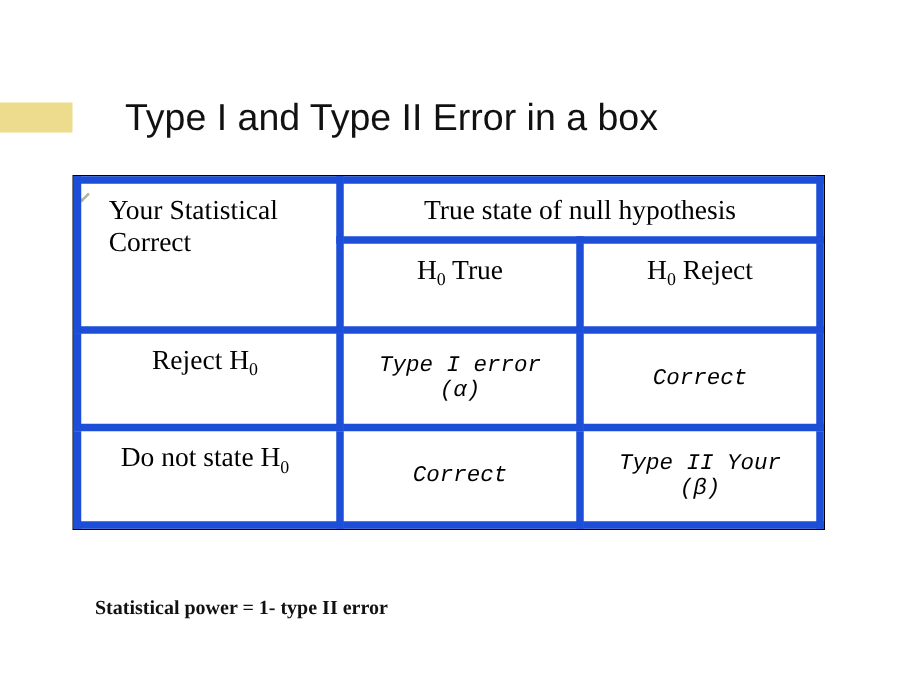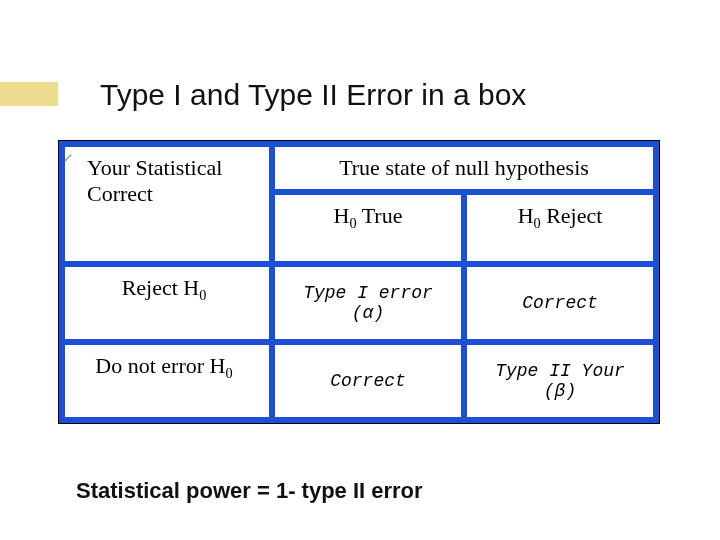--- a/index.html
+++ b/index.html
@@ -97,22 +97,22 @@
     font-size: 18px;
     font-style: italic;
     text-align: center;
     vertical-align: middle;
   }
   .sub { font-size: 0.65em; vertical-align: sub; }
   .footer {
     position: absolute;
     left: 76px;
     top: 478px;
-    font-family: Liberation Sans, sans-serif;
-    font-size: 22px;
+    font-family: Liberation Serif, serif;
+    font-size: 16px;
     font-weight: 700;
     color: #111;
   }
   .row-tall td { height: 78px; }
 </style>
 </head>
 <body>
 
 <div class="accent-bar"></div>
 
@@ -145,21 +145,21 @@
   </tr>
   <tr class="row-tall">
     <td class="rowhead">
       <span>Reject H</span><span class="sub">0</span>
     </td>
     <td class="cell">Type I error (α)</td>
     <td class="cell">Correct</td>
   </tr>
   <tr class="row-tall">
     <td class="rowhead">
-      <span>Do not error H</span><span class="sub">0</span>
+      <span>Do not state H</span><span class="sub">0</span>
     </td>
     <td class="cell">Correct</td>
     <td class="cell">Type II Your (β)</td>
   </tr>
 </tbody>
     </table>
 </div>
 
 <div class="footer">Statistical power = 1- type II error</div>
 

